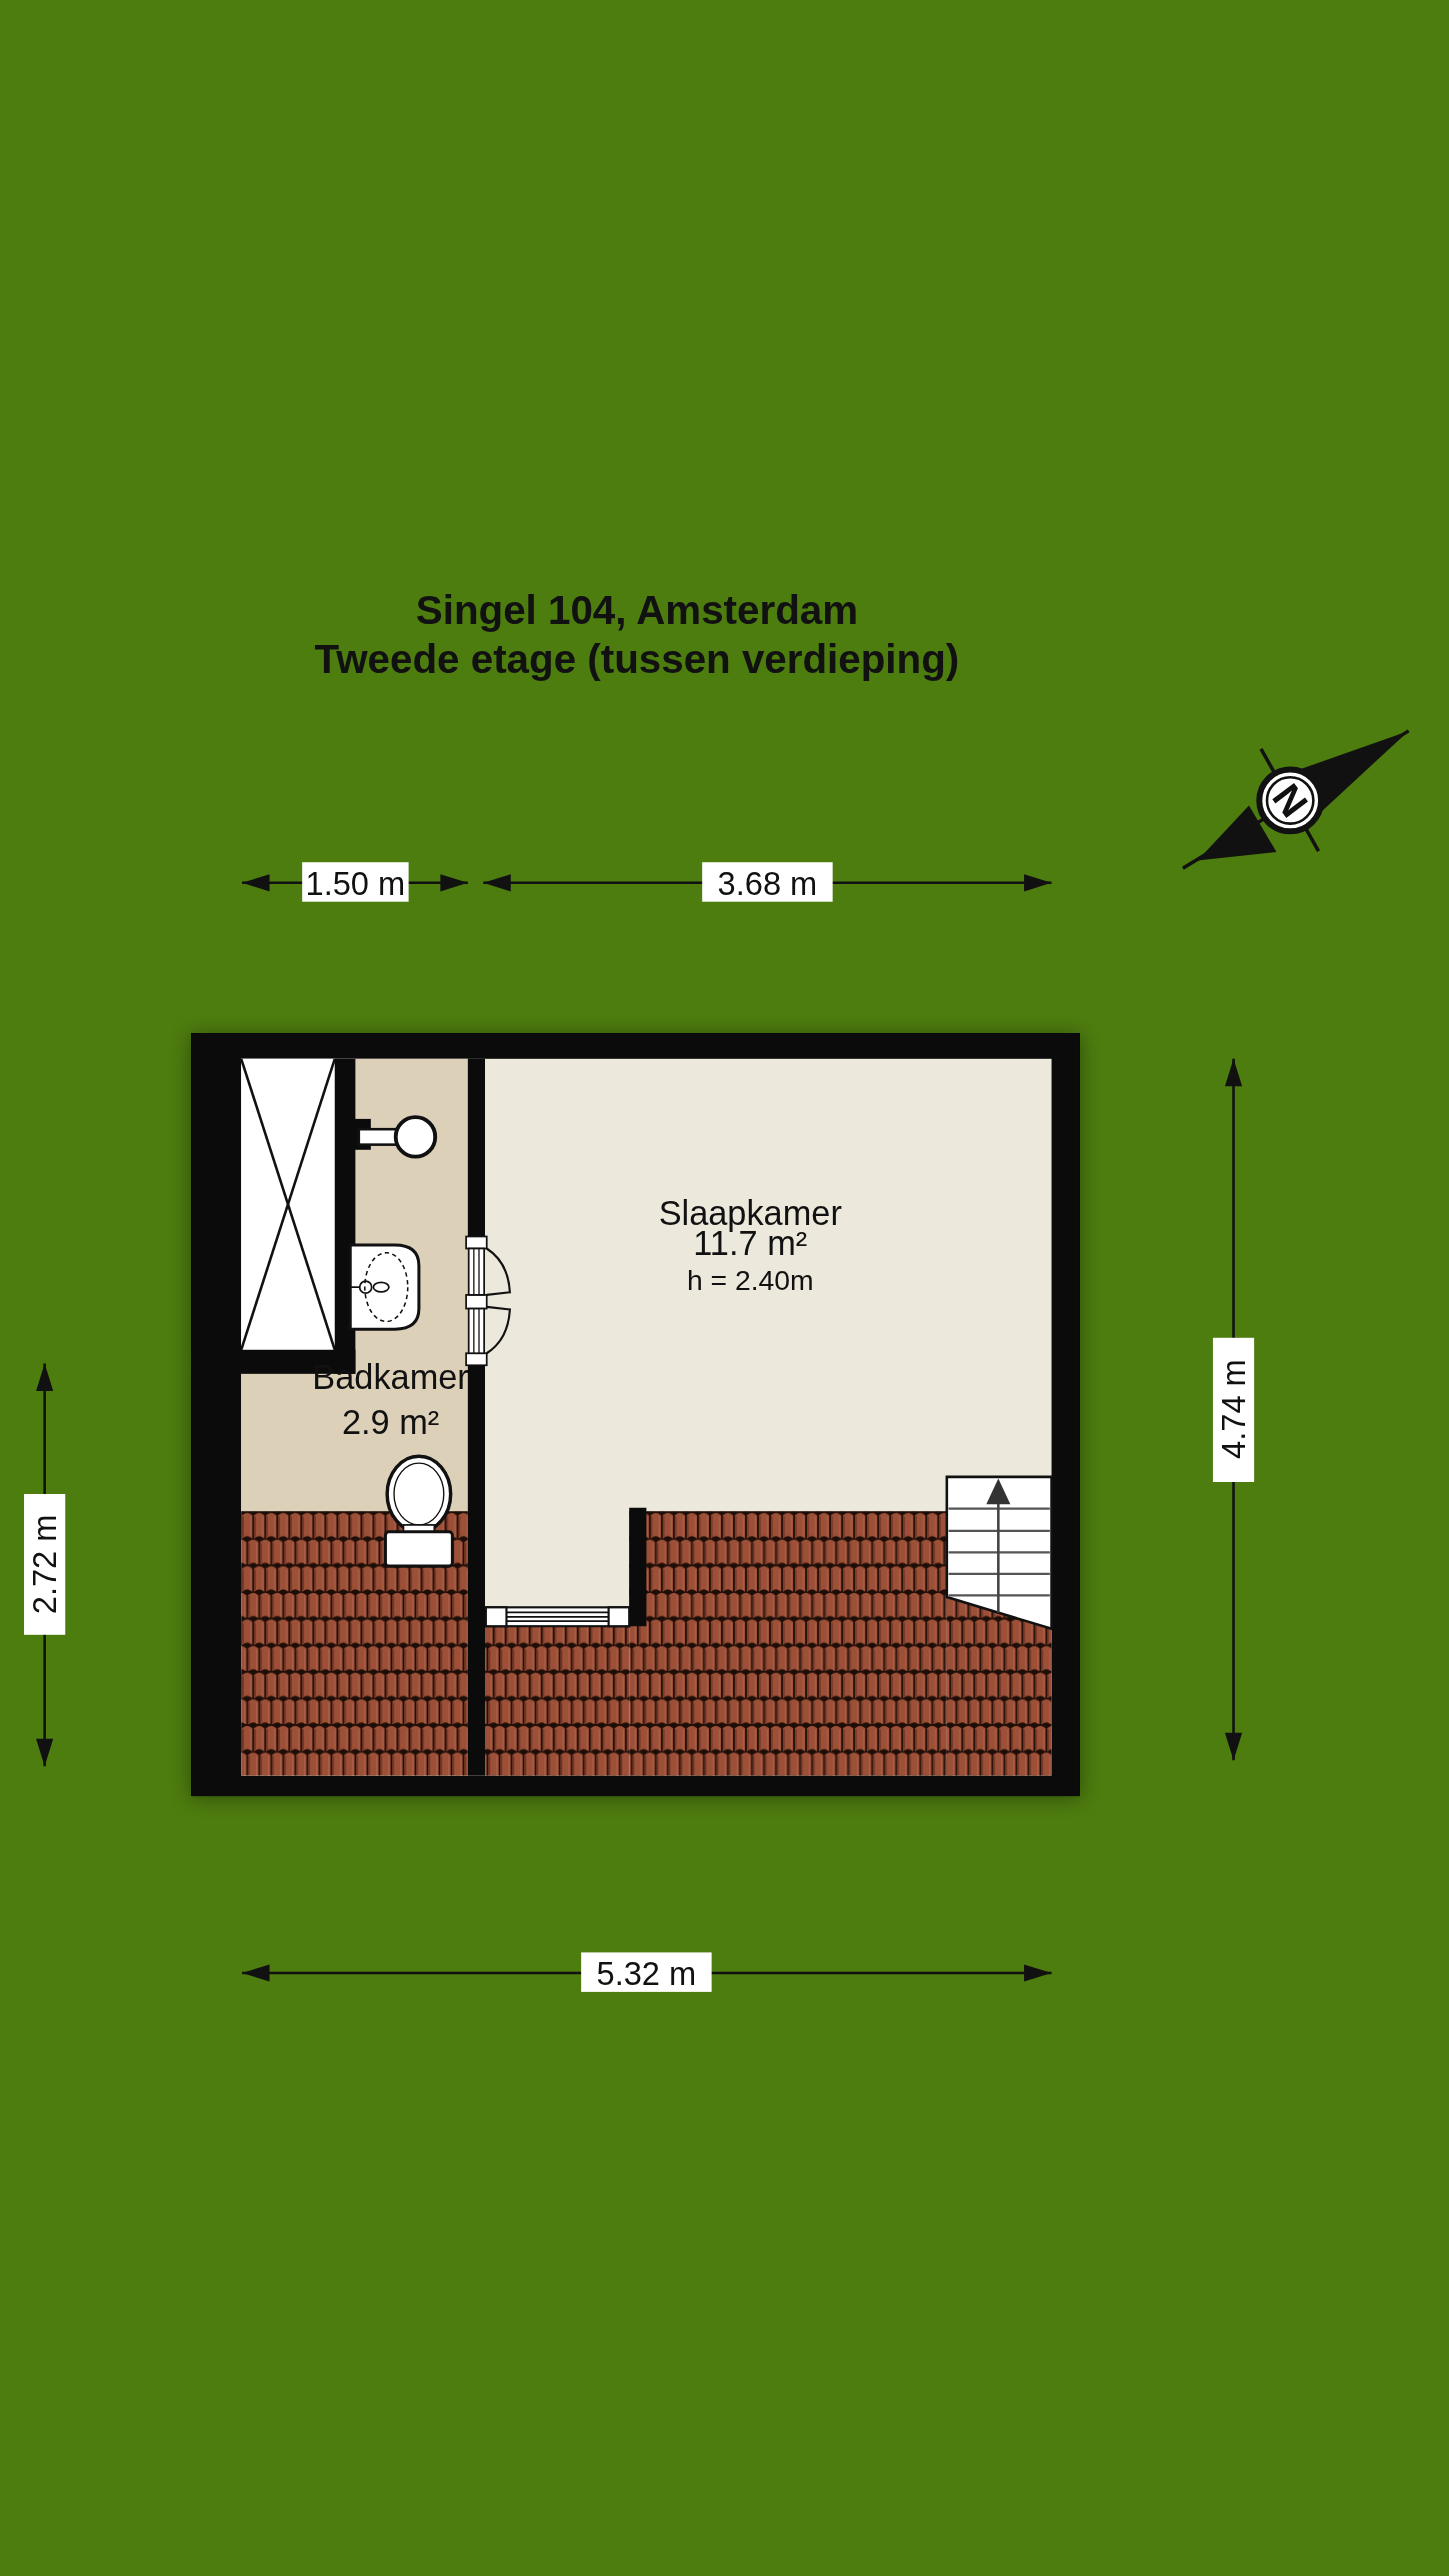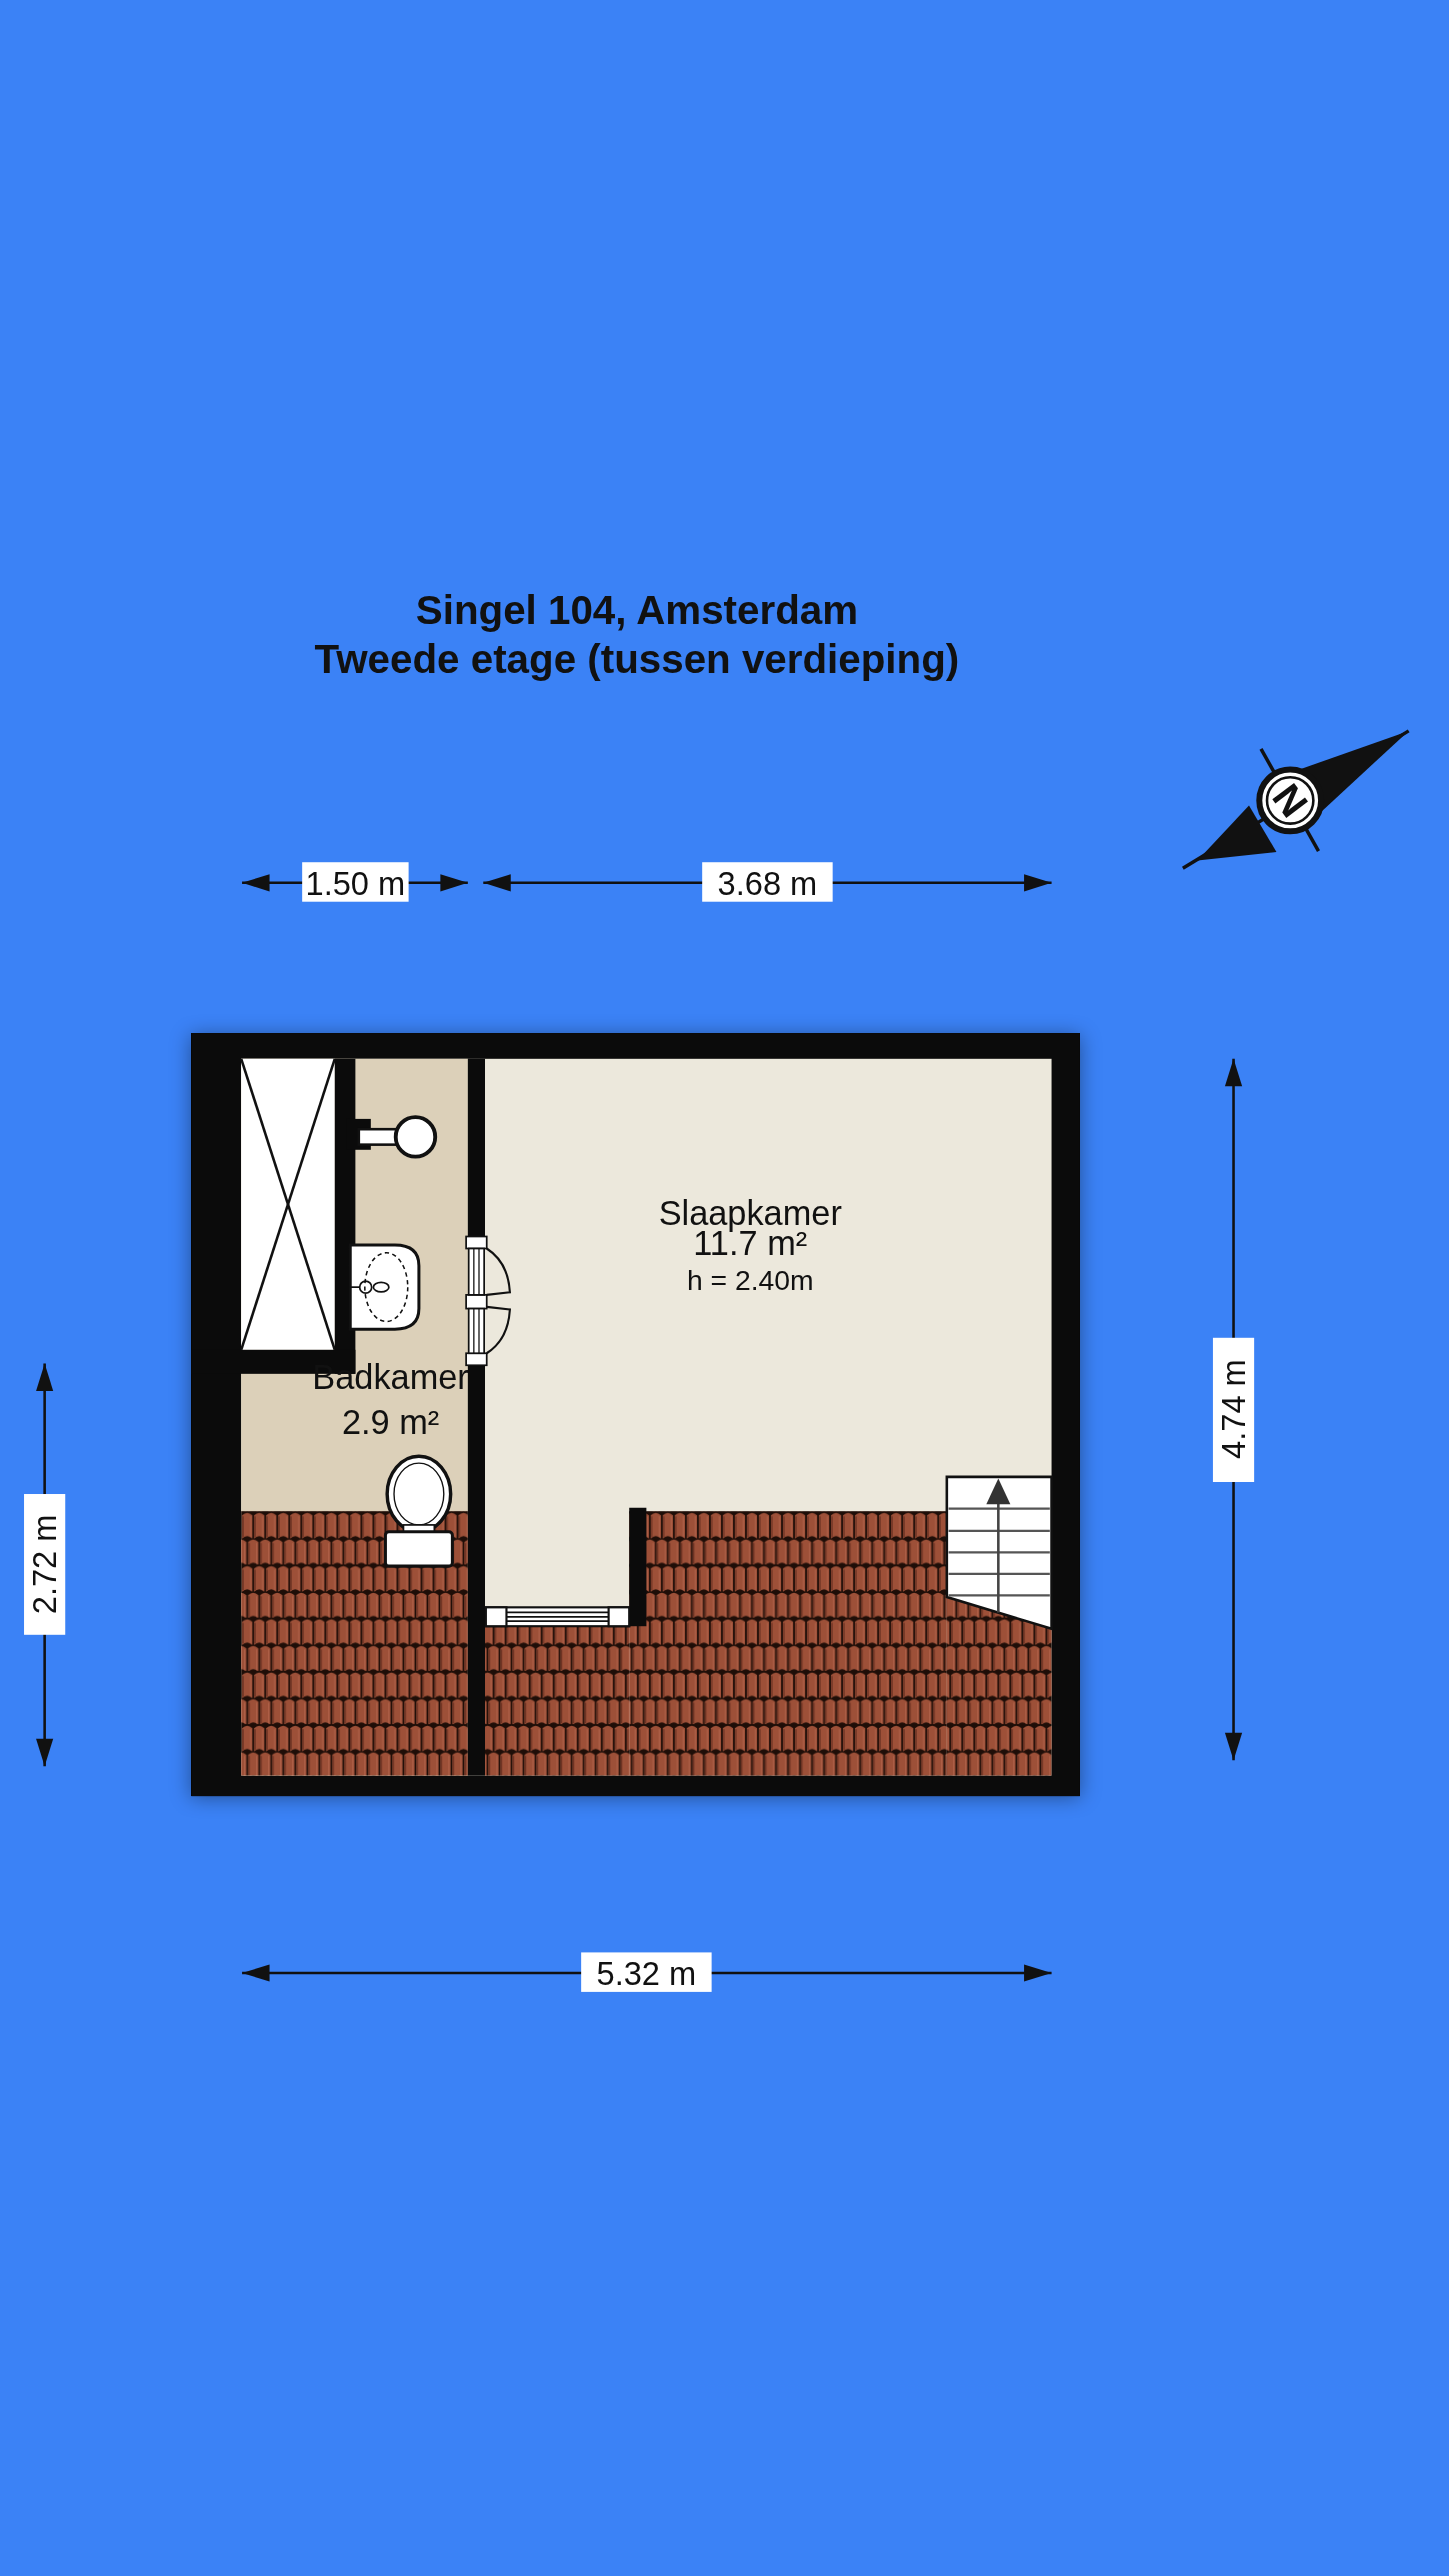--- a/index.html
+++ b/index.html
@@ -1,17 +1,17 @@
 <!DOCTYPE html>
 <html style="font-size:13.7px"><head>
 <meta charset="utf-8">
 <style>
   html,body{margin:0;padding:0;background:#ffffff;}
   .page{
-    position:relative;width:1449px;height:2576px;background:#3b82f6;
+    position:relative;width:1449px;height:2576px;background:#4d7c0f;
     font-family:"Liberation Sans","DejaVu Sans",sans-serif;overflow:hidden;
   }
   .plan-shadow{
     position:absolute;left:191px;top:1033px;width:889px;height:763px;
     background:#000;box-shadow:0 1.7px 19px rgba(0,0,0,0.40);
   }
   svg{position:absolute;left:0;top:0;}
   text{font-family:"Liberation Sans","DejaVu Sans",sans-serif;fill:#111;}
   .title-text{font-weight:bold;font-size:47px;}
   .dim-text{font-size:38px;}

